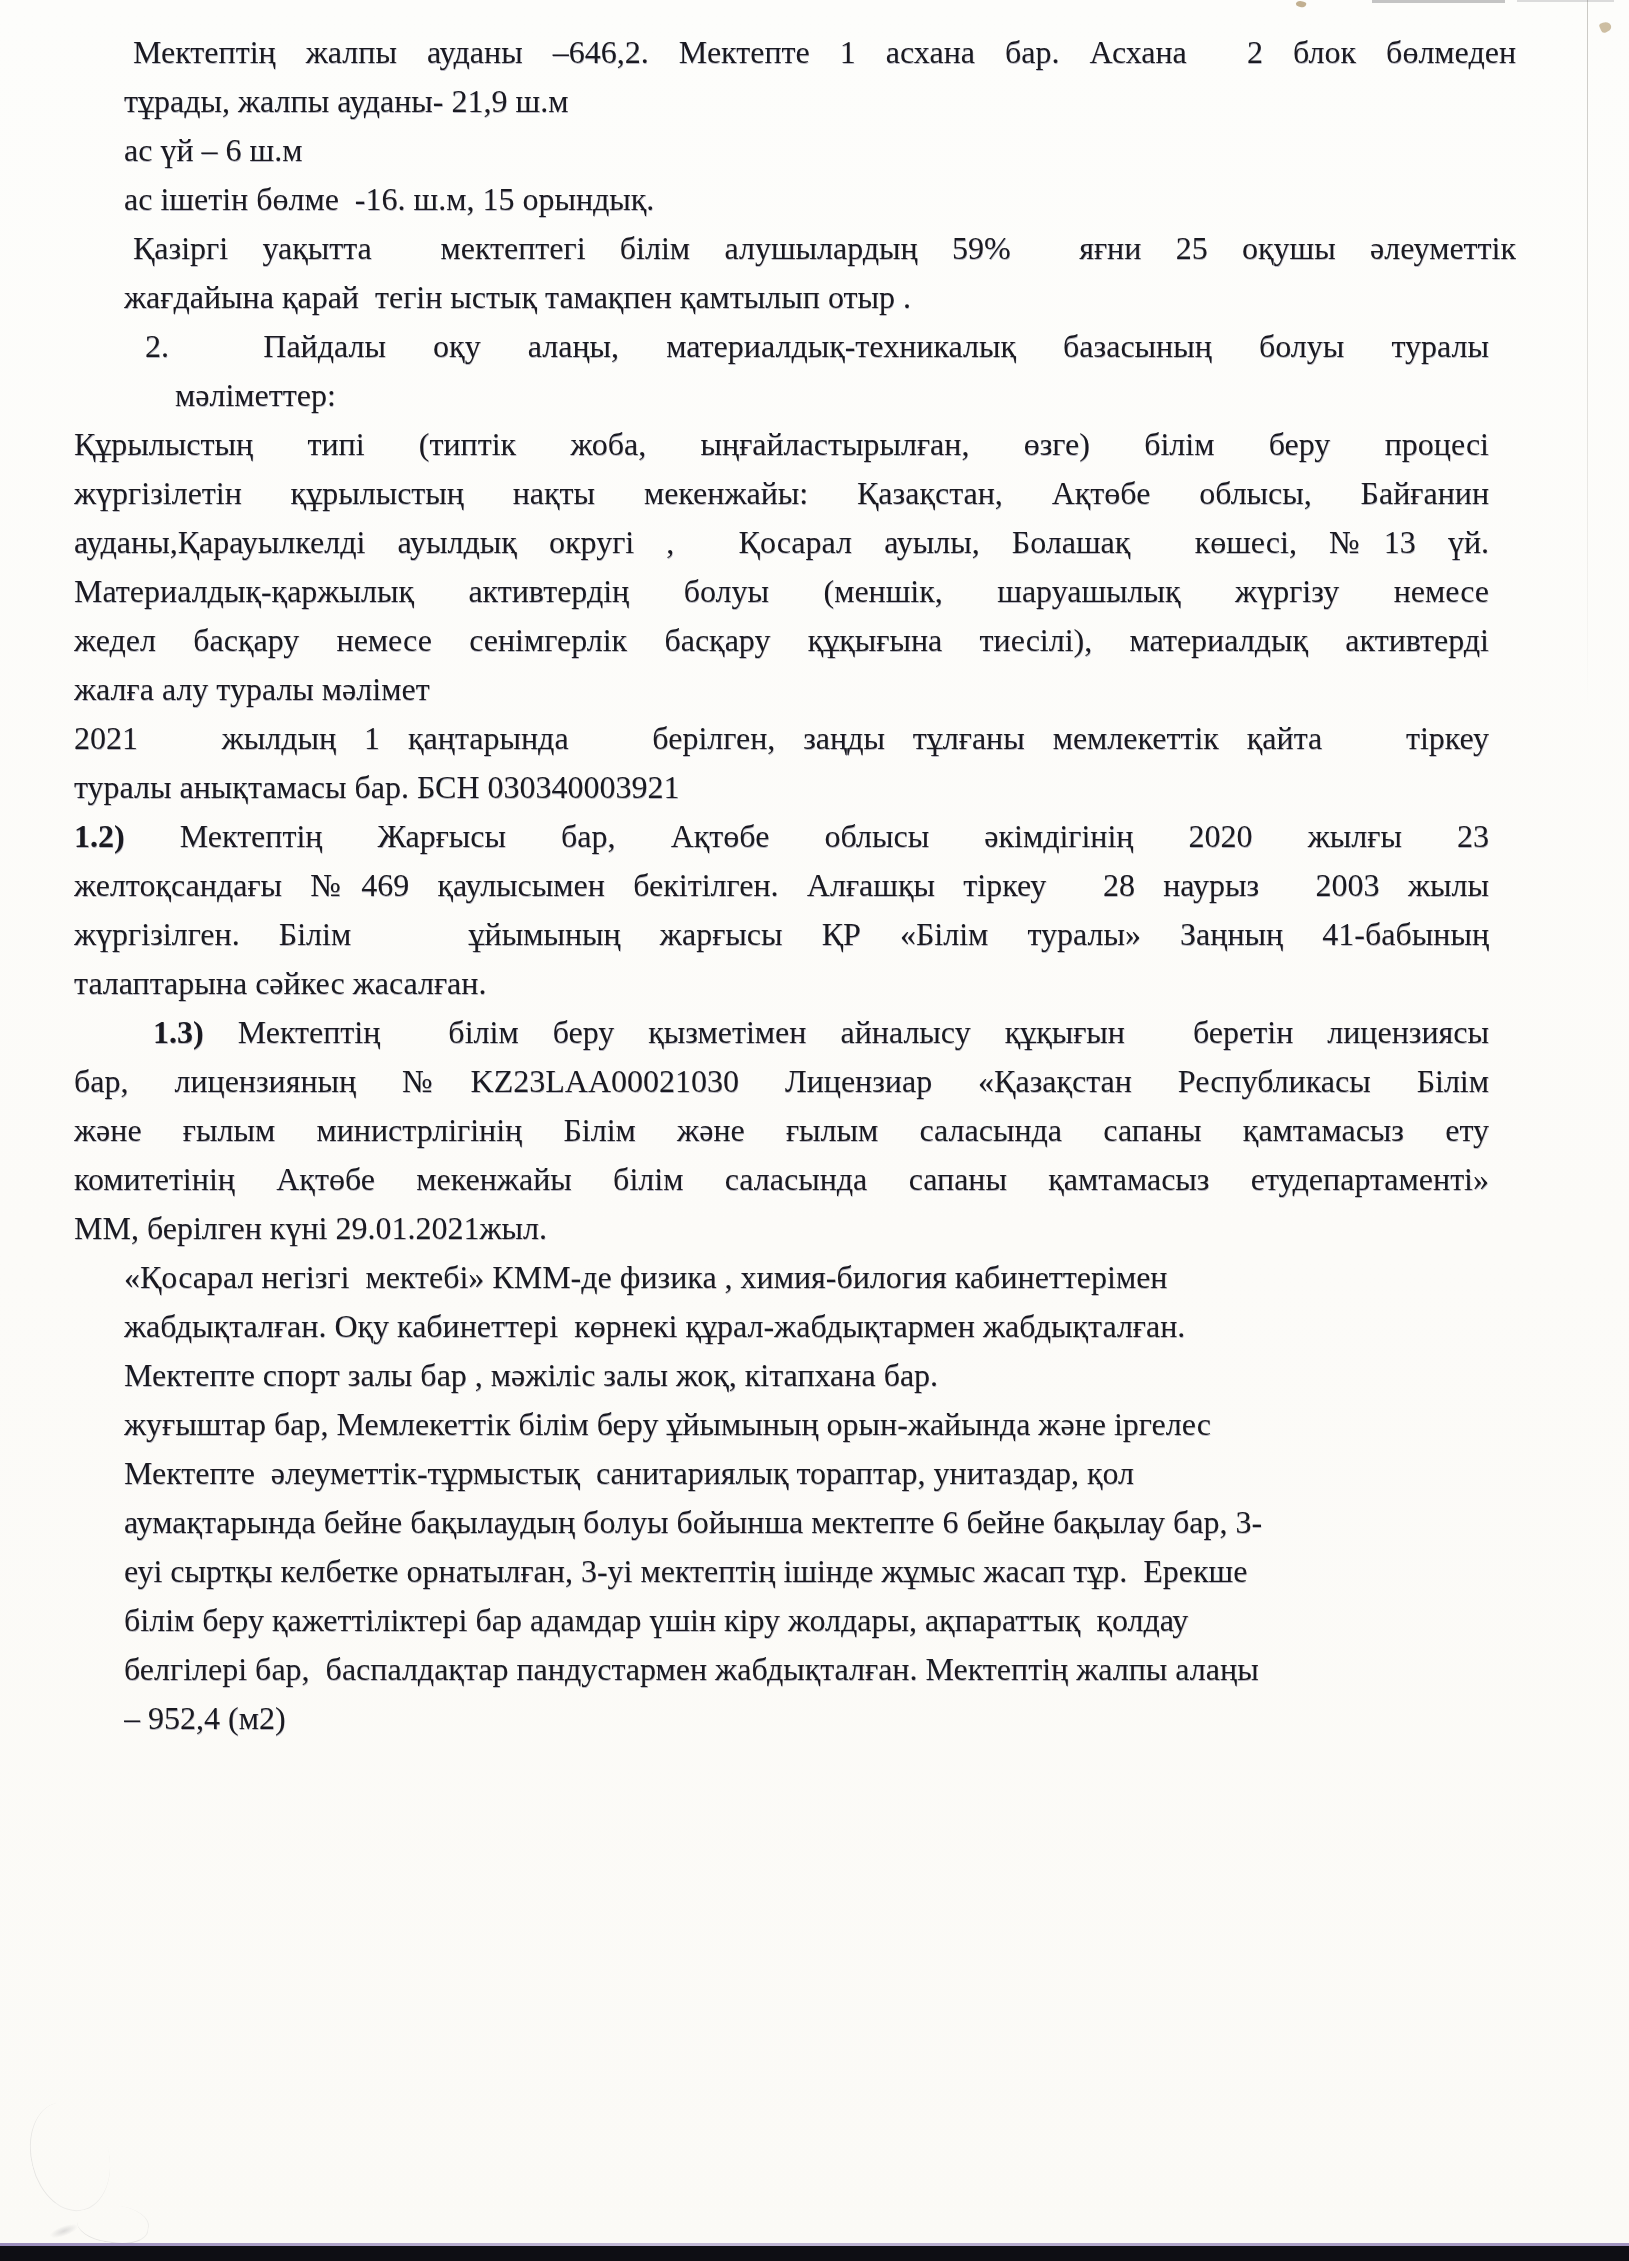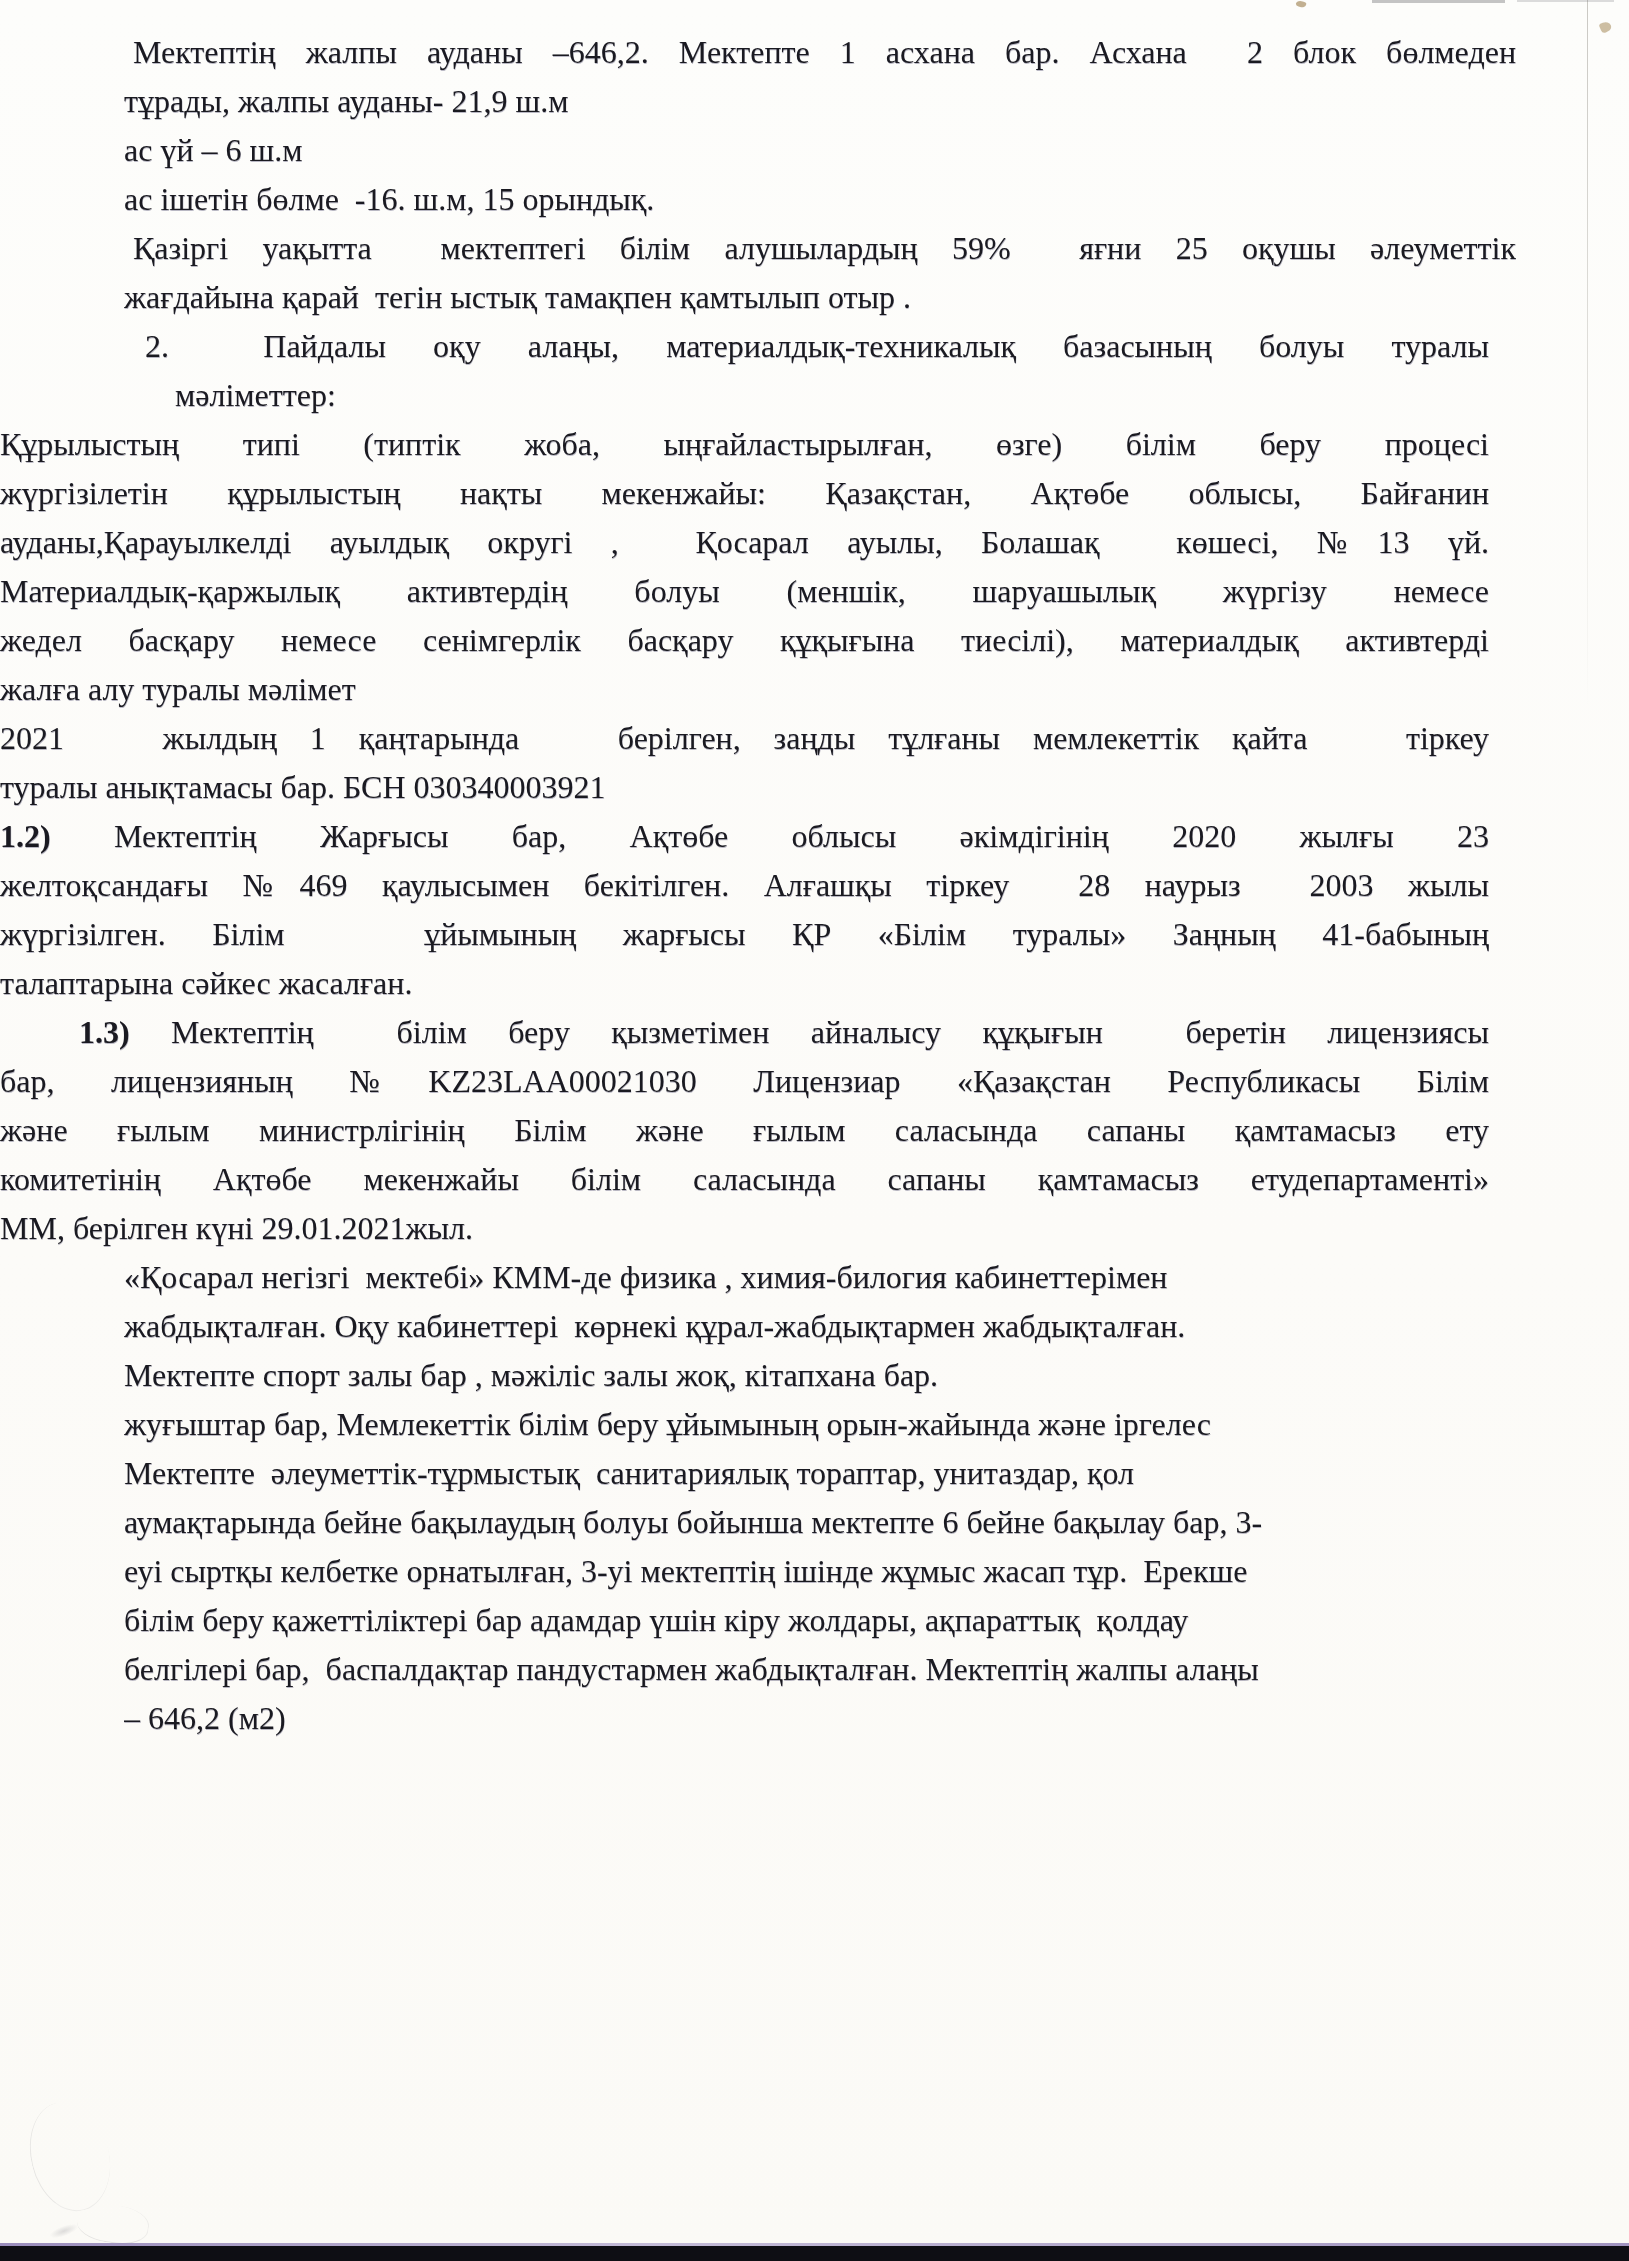--- a/index.html
+++ b/index.html
@@ -21,21 +21,21 @@
     color: #1a1a21;
     font-size: 32px;
     line-height: 49px;
     text-shadow: 0.4px 0.5px 0.5px rgba(45, 40, 80, 0.32);
   }
   .ln { height: 49px; overflow: hidden; }
   .ln.just { text-align: justify; text-align-last: justify; }
   .p-body, .p-plain       { margin-left: 124px; margin-right: 114px; }
   .p-heading              { margin-left: 145px; margin-right: 141px; font-weight: normal; }
   .p-heading .ln + .ln    { padding-left: 30px; }
-  .p-wide, .p-wide_indent { margin-right: 141px; }
+  .p-wide, .p-wide_indent { margin-left: 74px; margin-right: 141px; }
   .p-wide_indent .ln:first-child { text-indent: 79px; }
   .p-narrative            { margin-left: 124px; margin-right: 141px; }
   .p-body .ln:first-child { text-indent: 9px; }
   b { font-weight: bold; }
 
   
   .bottom-edge-bar {
     position: absolute; left: 0; right: 0; bottom: 0; height: 15px;
     background: #0e0e14;
   }
@@ -136,21 +136,21 @@
       <div class="para p-narrative">
         <div class="ln">Мектепте спорт залы бар , мәжіліс залы жоқ, кітапхана бар.</div>
       </div>
       <div class="para p-narrative">
         <div class="ln">жуғыштар бар, Мемлекеттік білім беру ұйымының орын-жайында және іргелес</div>
         <div class="ln">Мектепте &nbsp;әлеуметтік-тұрмыстық &nbsp;санитариялық тораптар, унитаздар, қол</div>
         <div class="ln">аумақтарында бейне бақылаудың болуы бойынша мектепте 6 бейне бақылау бар, 3-</div>
         <div class="ln">еуі сыртқы келбетке орнатылған, 3-уі мектептің ішінде жұмыс жасап тұр. &nbsp;Ерекше</div>
         <div class="ln">білім беру қажеттіліктері бар адамдар үшін кіру жолдары, ақпараттық &nbsp;қолдау</div>
         <div class="ln">белгілері бар, &nbsp;баспалдақтар пандустармен жабдықталған. Мектептің жалпы алаңы</div>
-        <div class="ln">– 646,2 (м2)</div>
+        <div class="ln">– 952,4 (м2)</div>
       </div>
     </div>
 
   <div class="crease-line"></div>
   <div class="top-edge-dash-1"></div>
   <div class="top-edge-dash-2"></div>
   <div class="ink-speck-1"></div>
   <div class="ink-speck-2"></div>
   <div class="pencil-smudge-1"></div>
   <div class="pencil-smudge-2"></div>

